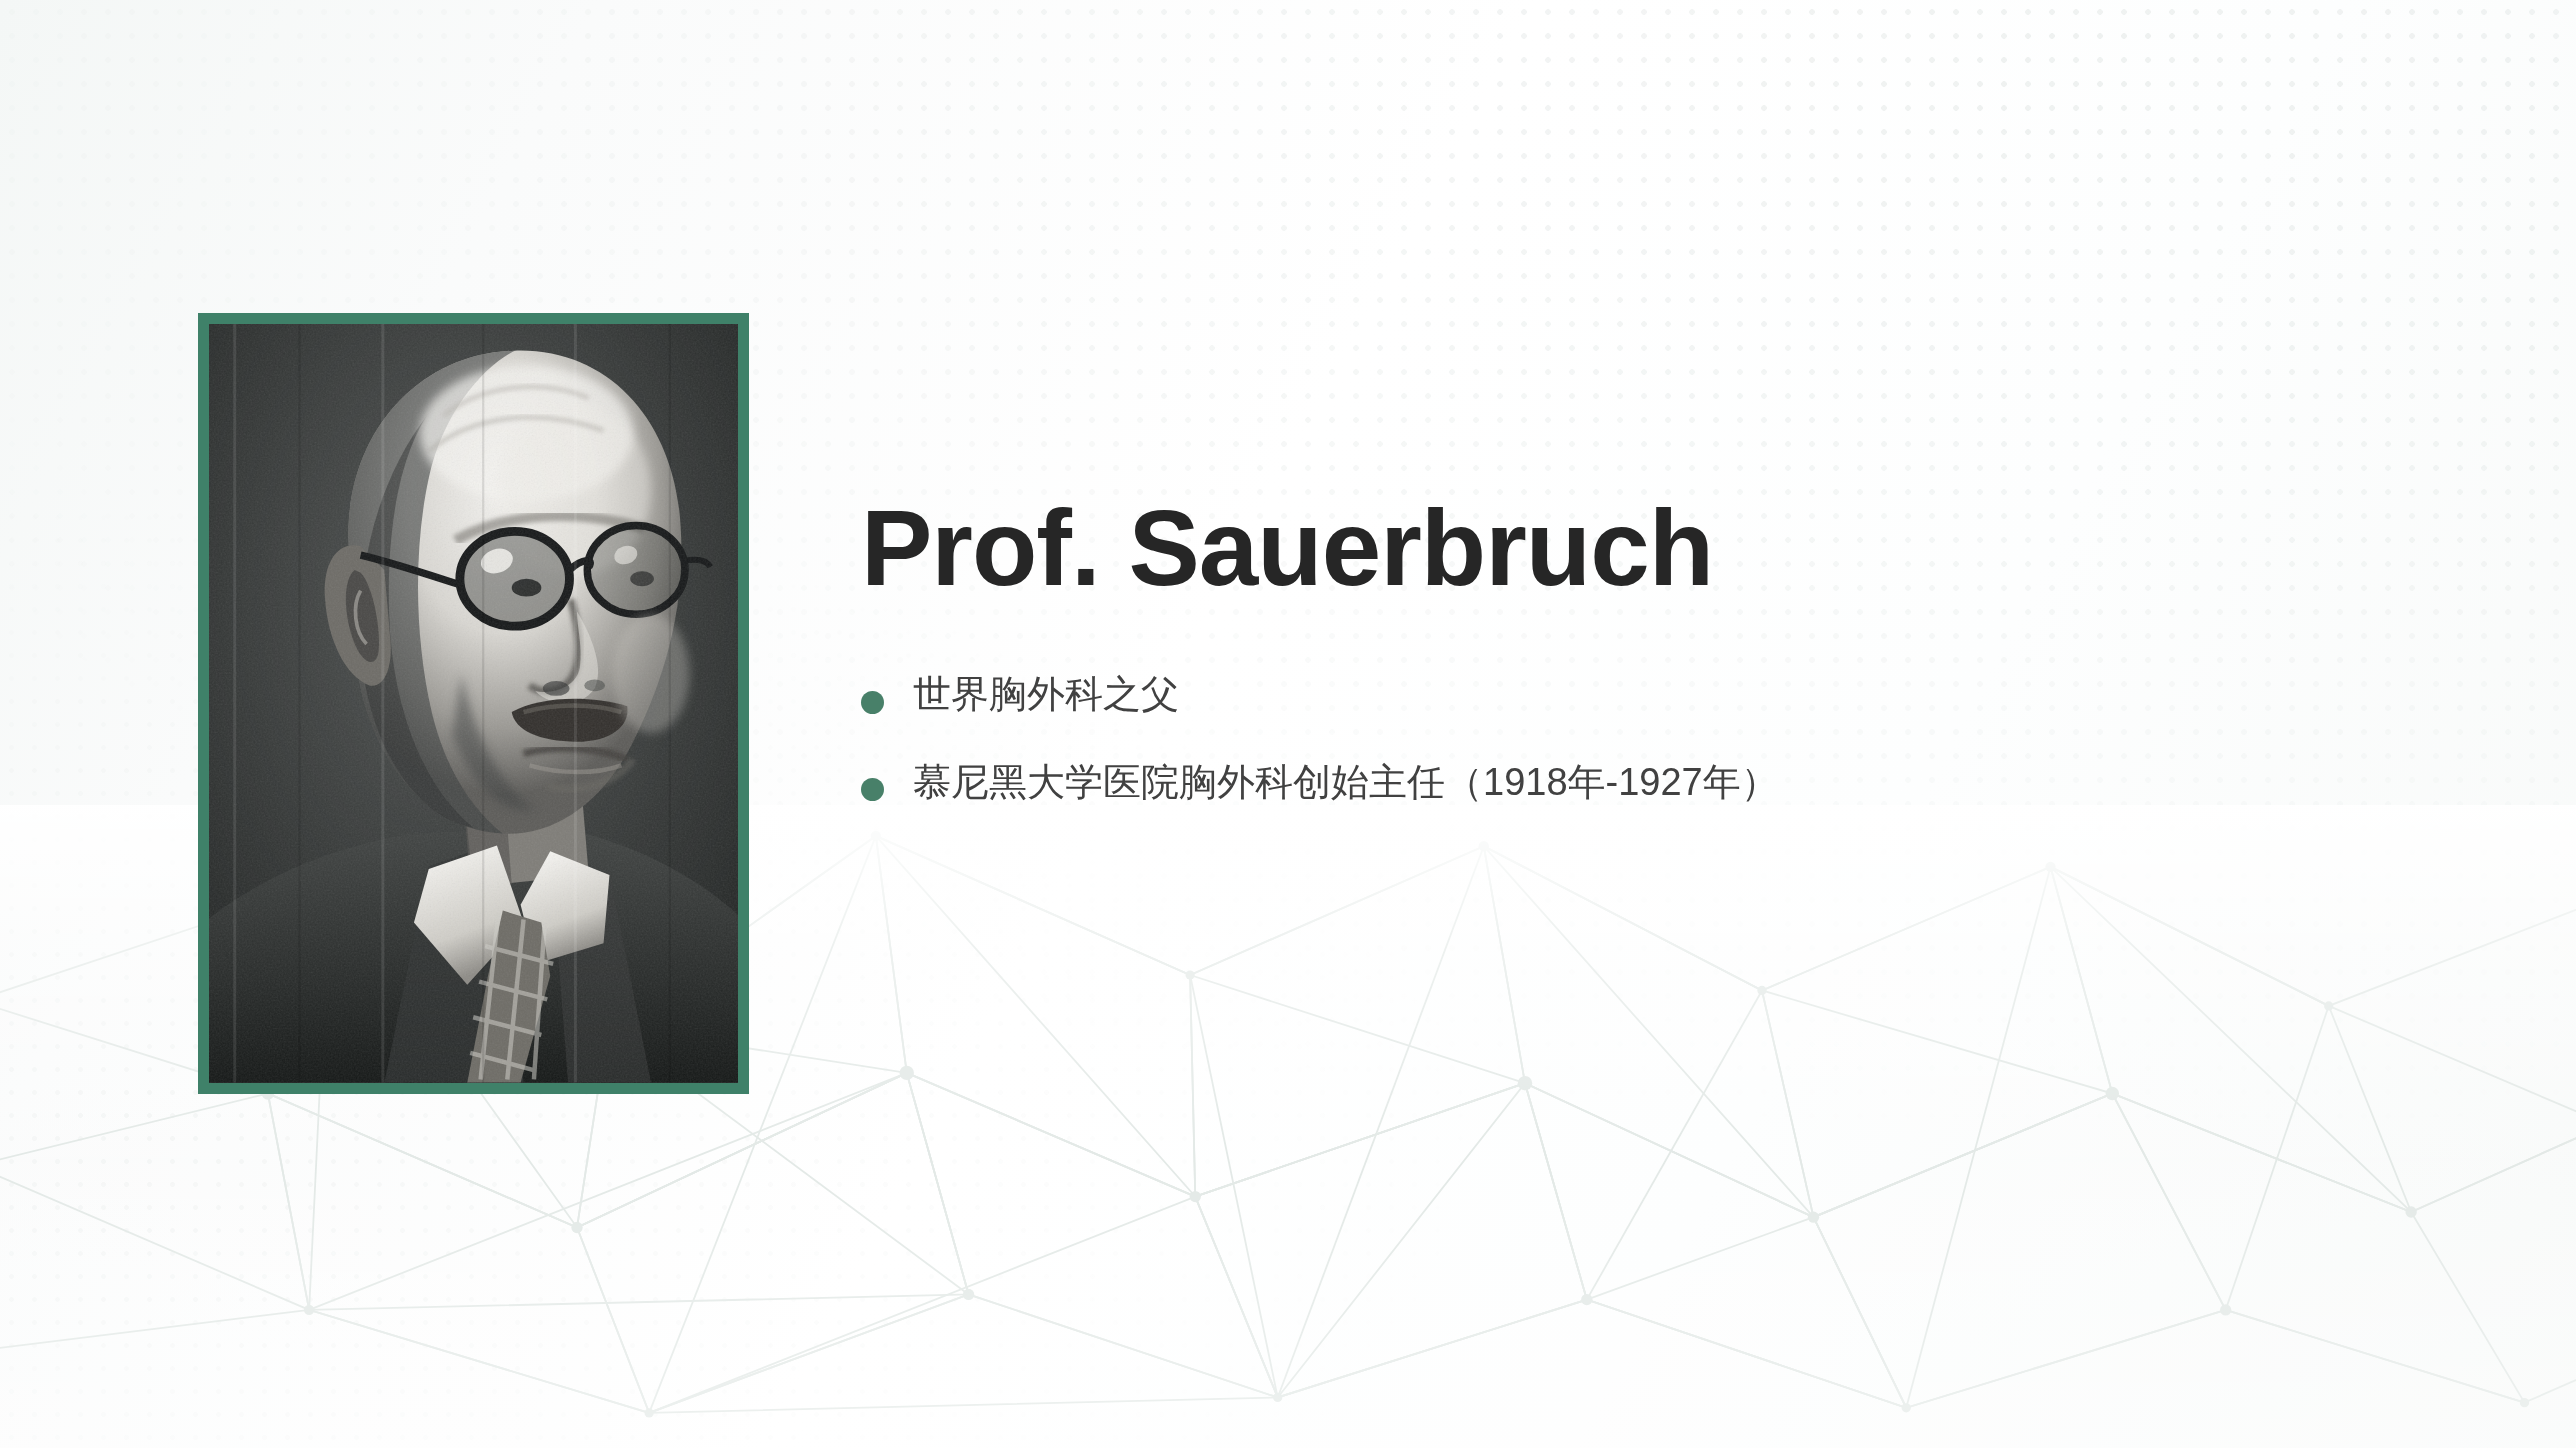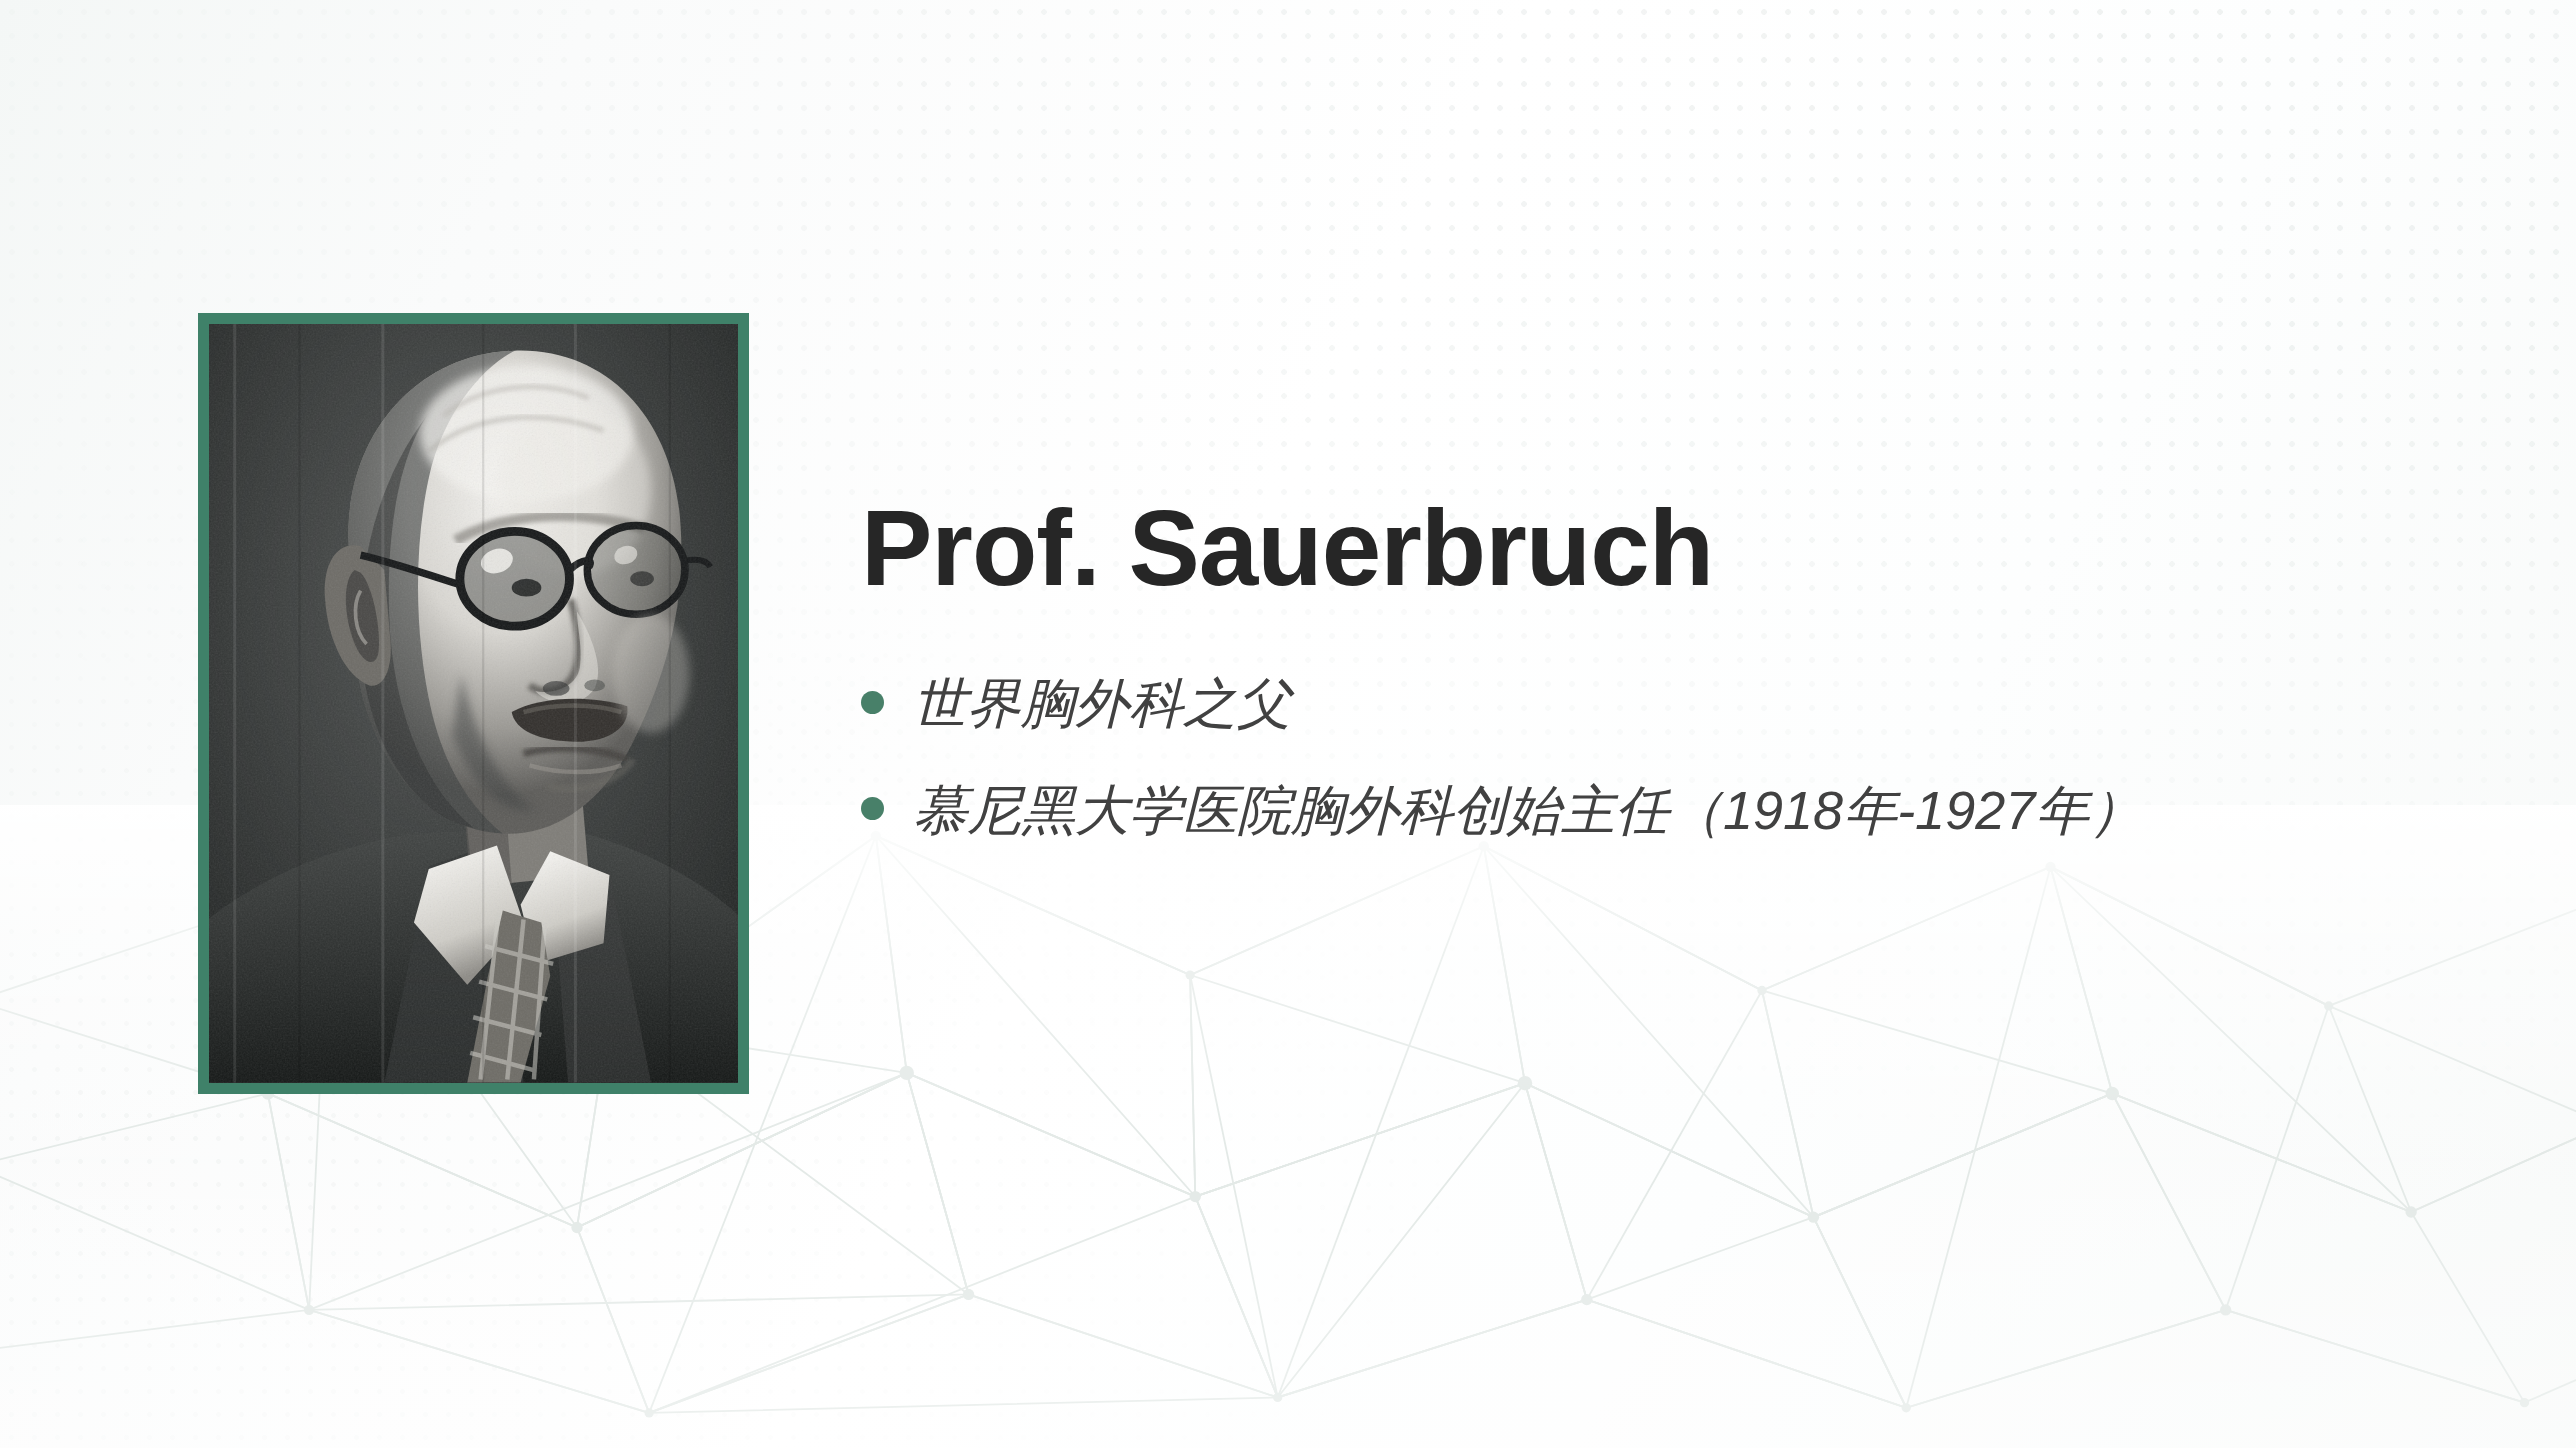--- a/index.html
+++ b/index.html
@@ -132,26 +132,25 @@
     flex: 0 0 auto;
     width: 23px;
     height: 23px;
     border-radius: 50%;
     background: #488069;
     margin-top: 18.5px;
     margin-right: 29px;
   }
 
   .bullet-text {
-    font-size: 54px;
+    font-size: 38px;
     line-height: 1.18;
     color: #414141;
     font-weight: 400;
     letter-spacing: 0px;
-    font-style: italic;
   }
 </style>
 </head>
 <body>
 
 <div id="slide">
 
   <div class="bg-base"></div>
   <div class="bg-dots"></div>
   <div class="bg-dots-2"></div>

